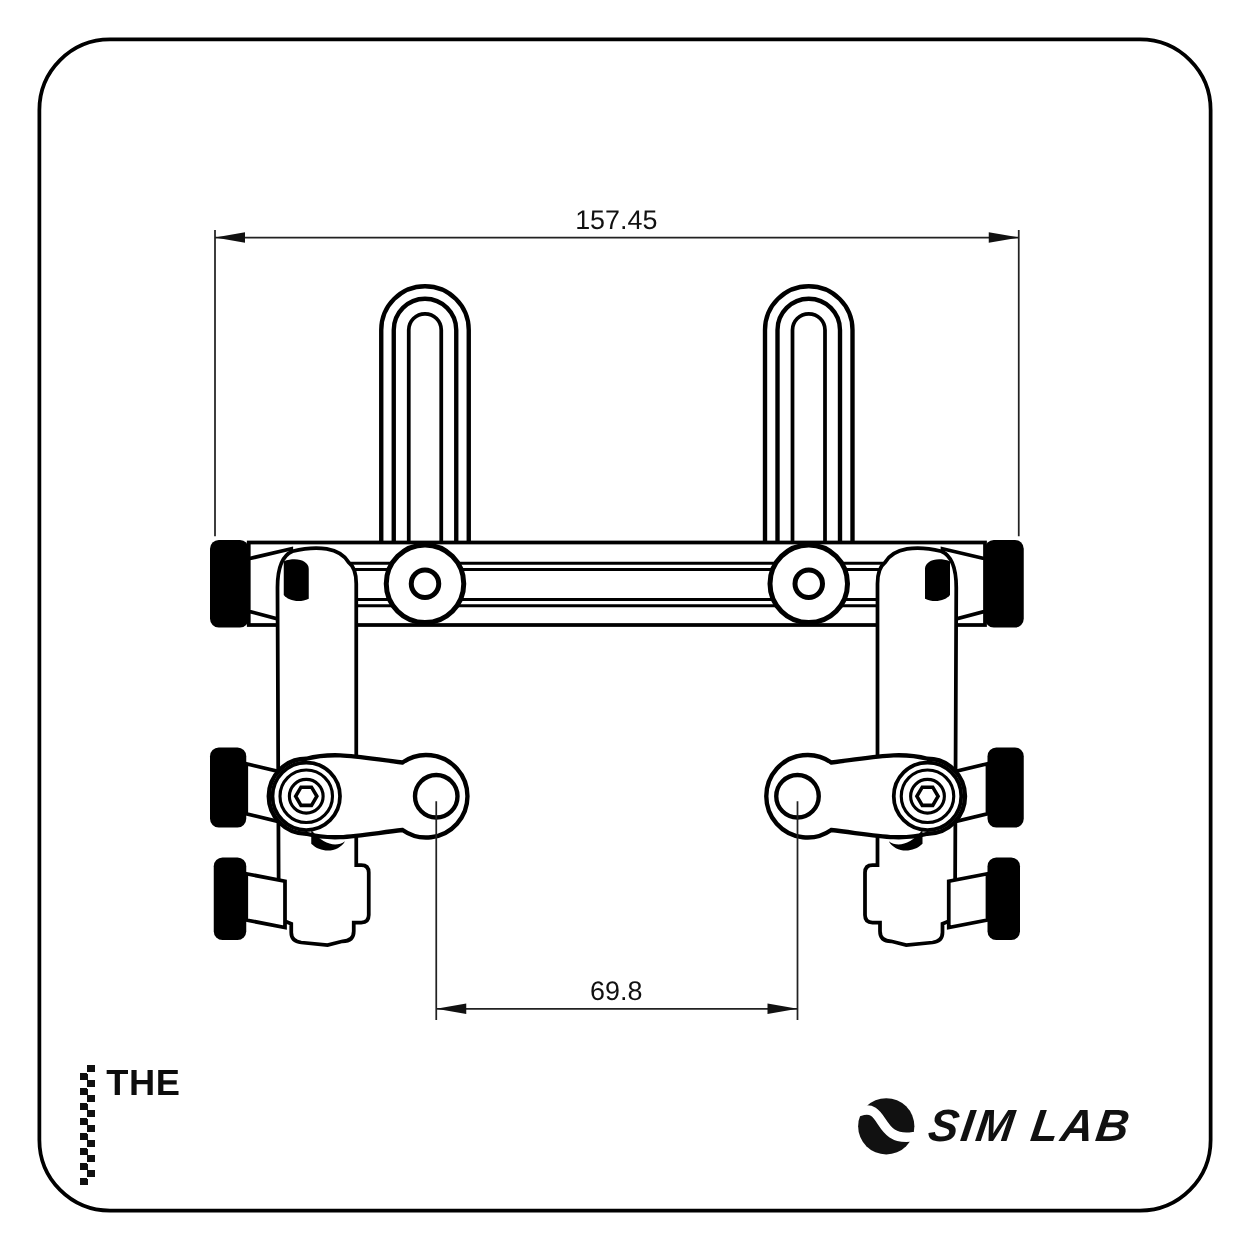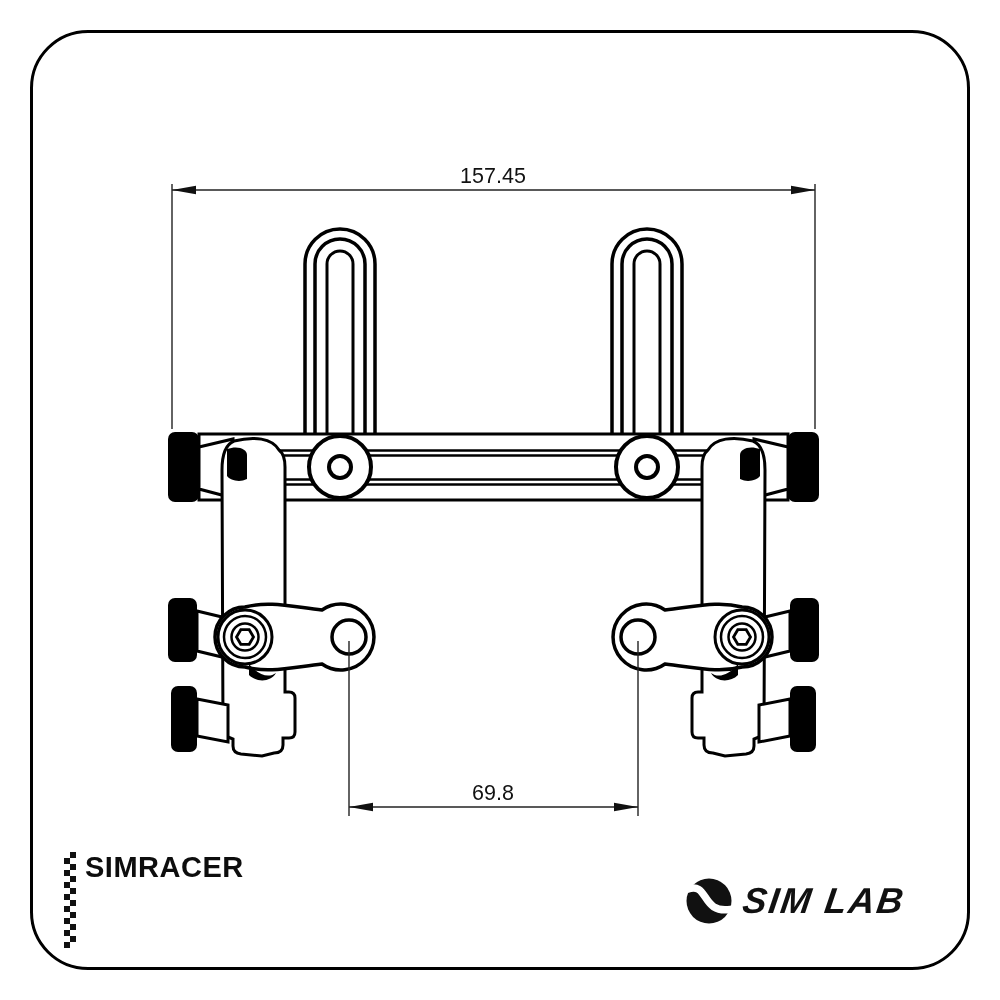--- a/index.html
+++ b/index.html
@@ -106,21 +106,21 @@
         <polygon points="638,807 614,802.8 614,811.2"></polygon>
       </g>
       <text class="dim-text" x="493" y="183" text-anchor="middle">157.45</text>
       <text class="dim-text" x="493" y="800" text-anchor="middle">69.8</text>
     </g>
   </svg>
 
   <div class="logo-left">
     <div class="checker"></div>
     <div class="logo-left-text">
-      <div>SIMRACER</div>
+      <div>THE</div>
     </div>
   </div>
 
   <div class="logo-right">
     <svg class="simlab-icon" viewBox="0 0 60 60">
       <circle cx="30" cy="30" r="27" fill="#111"></circle>
       <path d="M4,16 C30,6 20,46 56,40" stroke="#fff" stroke-width="9" fill="none" stroke-linecap="round"></path>
     </svg>
     <span class="simlab-text">SIM LAB</span>
   </div>

